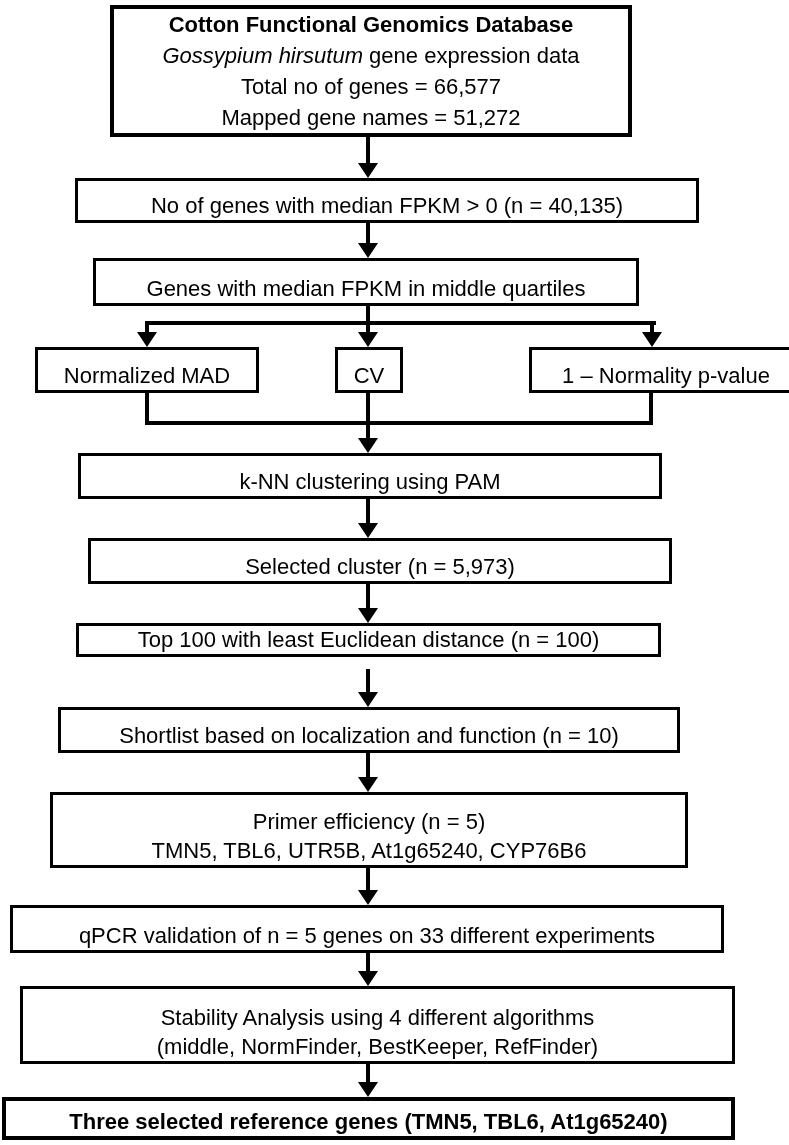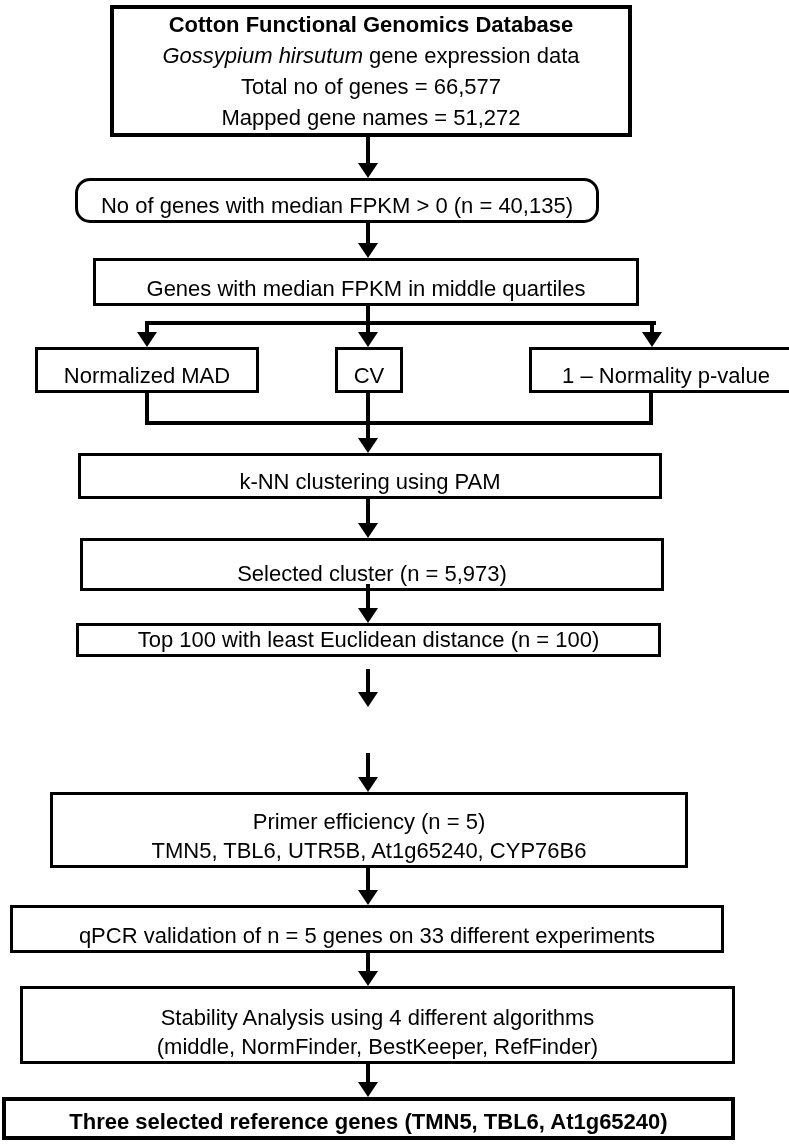--- a/index.html
+++ b/index.html
@@ -51,21 +51,21 @@
 
   <div class="box thickborder" style="left:110px; top:5px; width:522px; height:132px;">
     <div class="title-line bold">Cotton Functional Genomics Database</div>
     <div class="title-line"><span class="italic">Gossypium hirsutum</span><span> gene expression data</span></div>
     <div class="title-line">Total no of genes = 66,577</div>
     <div class="title-line">Mapped gene names = 51,272</div>
   </div>
 
   <div class="arrow" style="left:358px; top:137px; height:41px;"></div>
 
-  <div class="box" style="left:75px; top:178px; width:524px; height:45px;border-radius:15px;">
+  <div class="box" style="left:75px; top:178px; width:624px; height:45px;">
     <div>No of genes with median FPKM &gt; 0 (n = 40,135)</div>
   </div>
 
   <div class="arrow" style="left:358px; top:223px; height:35px;"></div>
 
   <div class="box" style="left:93px; top:258px; width:546px; height:48px;">
     <div>Genes with median FPKM in middle quartiles</div>
   </div>
 
   <div class="line" style="left:366px; top:304px; width:4px; height:19px;"></div>
@@ -88,32 +88,35 @@
   <div class="line" style="left:649px; top:392px; width:4px; height:33px;"></div>
   <div class="line" style="left:145px; top:421px; width:508px; height:4px;"></div>
   <div class="arrow" style="left:358px; top:393px; height:60px;"></div>
 
   <div class="box" style="left:78px; top:453px; width:584px; height:46px;">
     <div>k-NN clustering using PAM</div>
   </div>
 
   <div class="arrow" style="left:358px; top:499px; height:39px;"></div>
 
-  <div class="box" style="left:80px; top:538px; width:584px; height:53px;">
+  <div class="box" style="left:88px; top:538px; width:584px; height:46px;">
     <div>Selected cluster (n = 5,973)</div>
   </div>
 
   <div class="arrow" style="left:358px; top:584px; height:39px;"></div>
 
   <div class="box" style="left:76px; top:623px; width:585px; height:34px;">
     <div>Top 100 with least Euclidean distance (n = 100)</div>
   </div>
 
   <div class="arrow" style="left:358px; top:669px; height:38px;"></div>
 
+  <div class="box" style="left:58px; top:707px; width:622px; height:46px;">
+    <div>Shortlist based on localization and function (n = 10)</div>
+  </div>
 
   <div class="arrow" style="left:358px; top:753px; height:39px;"></div>
 
   <div class="box" style="left:50px; top:792px; width:638px; height:76px;">
     <div>Primer efficiency (n = 5)</div>
     <div>TMN5, TBL6, UTR5B, At1g65240, CYP76B6</div>
   </div>
 
   <div class="arrow" style="left:358px; top:868px; height:37px;"></div>
 

